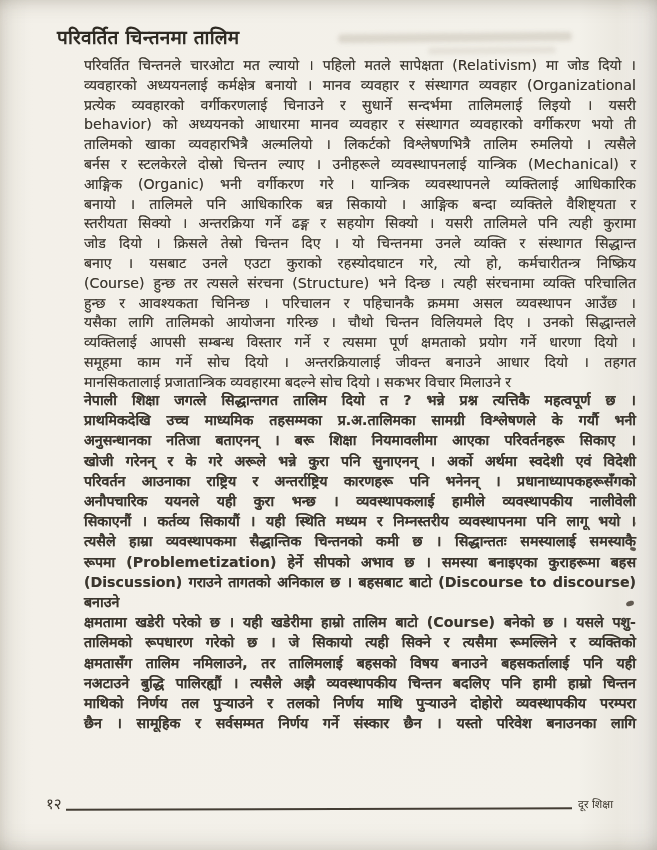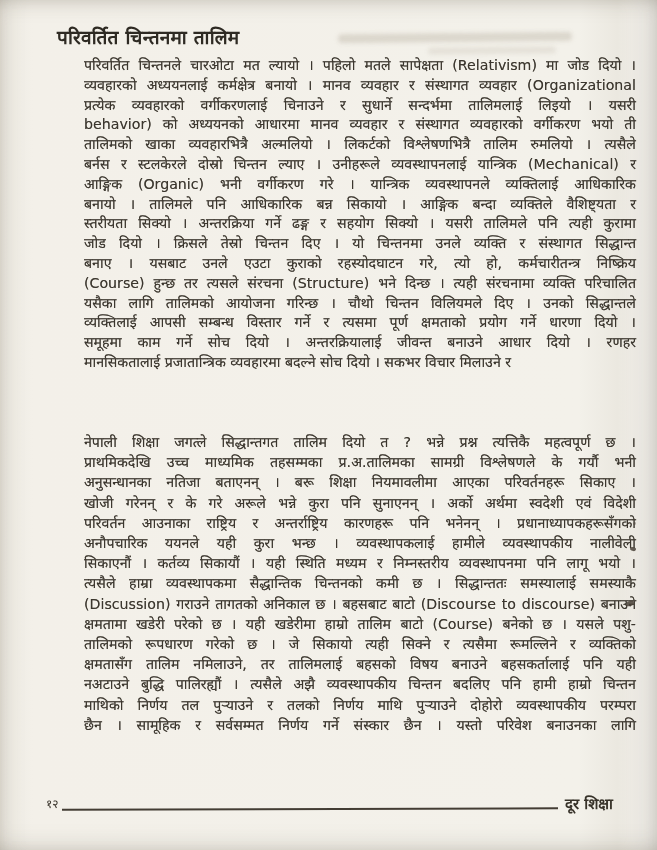--- a/index.html
+++ b/index.html
@@ -35,51 +35,51 @@
   .para {
     position: absolute;
     left: 56px;
     width: 552px;
     color: #3b362e;
     font-size: 14.2px;
     text-shadow: 0 0 0.4px rgba(59,54,46,0.55);
     margin-left: 28px;
   }
   .para-1 { top: 56px; line-height: 19.8px; }
-  .para-2 { top: 432px; line-height: 20.2px; }
+  .para-2 { top: 390px; line-height: 20.2px; font-weight: bold; }
   .line {
     text-align: justify;
     text-align-last: justify;
     white-space: normal;
   }
   .para-1 .line:last-child { text-align-last: left; }
   .footer {
     position: absolute;
     left: 46px;
     right: 44px;
     top: 796px;
     display: flex;
     align-items: flex-end;
     color: #373229;
   }
   .footer-page-number {
-    font-size: 12px;
+    font-size: 15px;
     line-height: 16px;
     padding-right: 2px;
   }
   .footer-rule {
     flex: 1 1 auto;
     border-bottom: 2px solid #433d34;
     margin: 0 6px 2px 2px;
     height: 0;
     transform: rotate(-0.15deg);
   }
   .footer-journal {
-    font-size: 15px;
-    font-weight: 700;
+    font-size: 11px;
+    font-weight: 400;
     line-height: 15px;
     white-space: nowrap;
   }
   .smudge {
     position: absolute;
     background: rgba(158,147,130,0.28);
     filter: blur(2.2px);
     border-radius: 4px;
   }
   .smudge-a { left: 338px; top: 33px; width: 234px; height: 9px; transform: rotate(-0.6deg); }
@@ -110,35 +110,37 @@
       <div class="line">प्रत्येक व्यवहारको वर्गीकरणलाई चिनाउने र सुधार्ने सन्दर्भमा तालिमलाई लिइयो । यसरी</div>
       <div class="line">behavior) को अध्ययनको आधारमा मानव व्यवहार र संस्थागत व्यवहारको वर्गीकरण भयो ती</div>
       <div class="line">तालिमको खाका व्यवहारभित्रै अल्मलियो । लिकर्टको विश्लेषणभित्रै तालिम रुमलियो । त्यसैले</div>
       <div class="line">बर्नस र स्टलकेरले दोस्रो चिन्तन ल्याए । उनीहरूले व्यवस्थापनलाई यान्त्रिक (Mechanical) र</div>
       <div class="line">आङ्गिक (Organic) भनी वर्गीकरण गरे । यान्त्रिक व्यवस्थापनले व्यक्तिलाई आधिकारिक</div>
       <div class="line">बनायो । तालिमले पनि आधिकारिक बन्न सिकायो । आङ्गिक बन्दा व्यक्तिले वैशिष्ट्यता र</div>
       <div class="line">स्तरीयता सिक्यो । अन्तरक्रिया गर्ने ढङ्ग र सहयोग सिक्यो । यसरी तालिमले पनि त्यही कुरामा</div>
       <div class="line">जोड दियो । क्रिसले तेस्रो चिन्तन दिए । यो चिन्तनमा उनले व्यक्ति र संस्थागत सिद्धान्त</div>
       <div class="line">बनाए । यसबाट उनले एउटा कुराको रहस्योदघाटन गरे, त्यो हो, कर्मचारीतन्त्र निष्क्रिय</div>
       <div class="line">(Course) हुन्छ तर त्यसले संरचना (Structure) भने दिन्छ । त्यही संरचनामा व्यक्ति परिचालित</div>
+      <div class="line">हुन्छ र आवश्यकता चिनिन्छ । परिचालन र पहिचानकै क्रममा असल व्यवस्थापन आउँछ ।</div>
       <div class="line">यसैका लागि तालिमको आयोजना गरिन्छ । चौथो चिन्तन विलियमले दिए । उनको सिद्धान्तले</div>
       <div class="line">व्यक्तिलाई आपसी सम्बन्ध विस्तार गर्ने र त्यसमा पूर्ण क्षमताको प्रयोग गर्ने धारणा दियो ।</div>
-      <div class="line">समूहमा काम गर्ने सोच दियो । अन्तरक्रियालाई जीवन्त बनाउने आधार दियो । रणहर</div>
+      <div class="line">समूहमा काम गर्ने सोच दियो । अन्तरक्रियालाई जीवन्त बनाउने आधार दियो । तहगत</div>
       <div class="line">मानसिकतालाई प्रजातान्त्रिक व्यवहारमा बदल्ने सोच दियो । सकभर विचार मिलाउने र</div>
     </div>
 
   <div class="para para-2">
       <div class="line">नेपाली शिक्षा जगत्ले सिद्धान्तगत तालिम दियो त ? भन्ने प्रश्न त्यत्तिकै महत्वपूर्ण छ ।</div>
       <div class="line">प्राथमिकदेखि उच्च माध्यमिक तहसम्मका प्र.अ.तालिमका सामग्री विश्लेषणले के गर्यौ भनी</div>
       <div class="line">अनुसन्धानका नतिजा बताएनन् । बरू शिक्षा नियमावलीमा आएका परिवर्तनहरू सिकाए ।</div>
       <div class="line">खोजी गरेनन् र के गरे अरूले भन्ने कुरा पनि सुनाएनन् । अर्को अर्थमा स्वदेशी एवं विदेशी</div>
       <div class="line">परिवर्तन आउनाका राष्ट्रिय र अन्तर्राष्ट्रिय कारणहरू पनि भनेनन् । प्रधानाध्यापकहरूसँगको</div>
       <div class="line">अनौपचारिक ययनले यही कुरा भन्छ । व्यवस्थापकलाई हामीले व्यवस्थापकीय नालीवेली</div>
       <div class="line">सिकाएनौं । कर्तव्य सिकायौं । यही स्थिति मध्यम र निम्नस्तरीय व्यवस्थापनमा पनि लागू भयो ।</div>
       <div class="line">त्यसैले हाम्रा व्यवस्थापकमा सैद्धान्तिक चिन्तनको कमी छ । सिद्धान्ततः समस्यालाई समस्याकै</div>
+      <div class="line">रूपमा (Problemetization) हेर्ने सीपको अभाव छ । समस्या बनाइएका कुराहरूमा बहस</div>
       <div class="line">(Discussion) गराउने तागतको अनिकाल छ । बहसबाट बाटो (Discourse to discourse) बनाउने</div>
       <div class="line">क्षमतामा खडेरी परेको छ । यही खडेरीमा हाम्रो तालिम बाटो (Course) बनेको छ । यसले पशु-</div>
       <div class="line">तालिमको रूपधारण गरेको छ । जे सिकायो त्यही सिक्ने र त्यसैमा रूमल्लिने र व्यक्तिको</div>
       <div class="line">क्षमतासँग तालिम नमिलाउने, तर तालिमलाई बहसको विषय बनाउने बहसकर्तालाई पनि यही</div>
       <div class="line">नअटाउने बुद्धि पालिरह्यौं । त्यसैले अझै व्यवस्थापकीय चिन्तन बदलिए पनि हामी हाम्रो चिन्तन</div>
       <div class="line">माथिको निर्णय तल पुऱ्याउने र तलको निर्णय माथि पुऱ्याउने दोहोरो व्यवस्थापकीय परम्परा</div>
       <div class="line">छैन । सामूहिक र सर्वसम्मत निर्णय गर्ने संस्कार छैन । यस्तो परिवेश बनाउनका लागि</div>
     </div>
 
   <div class="footer">

